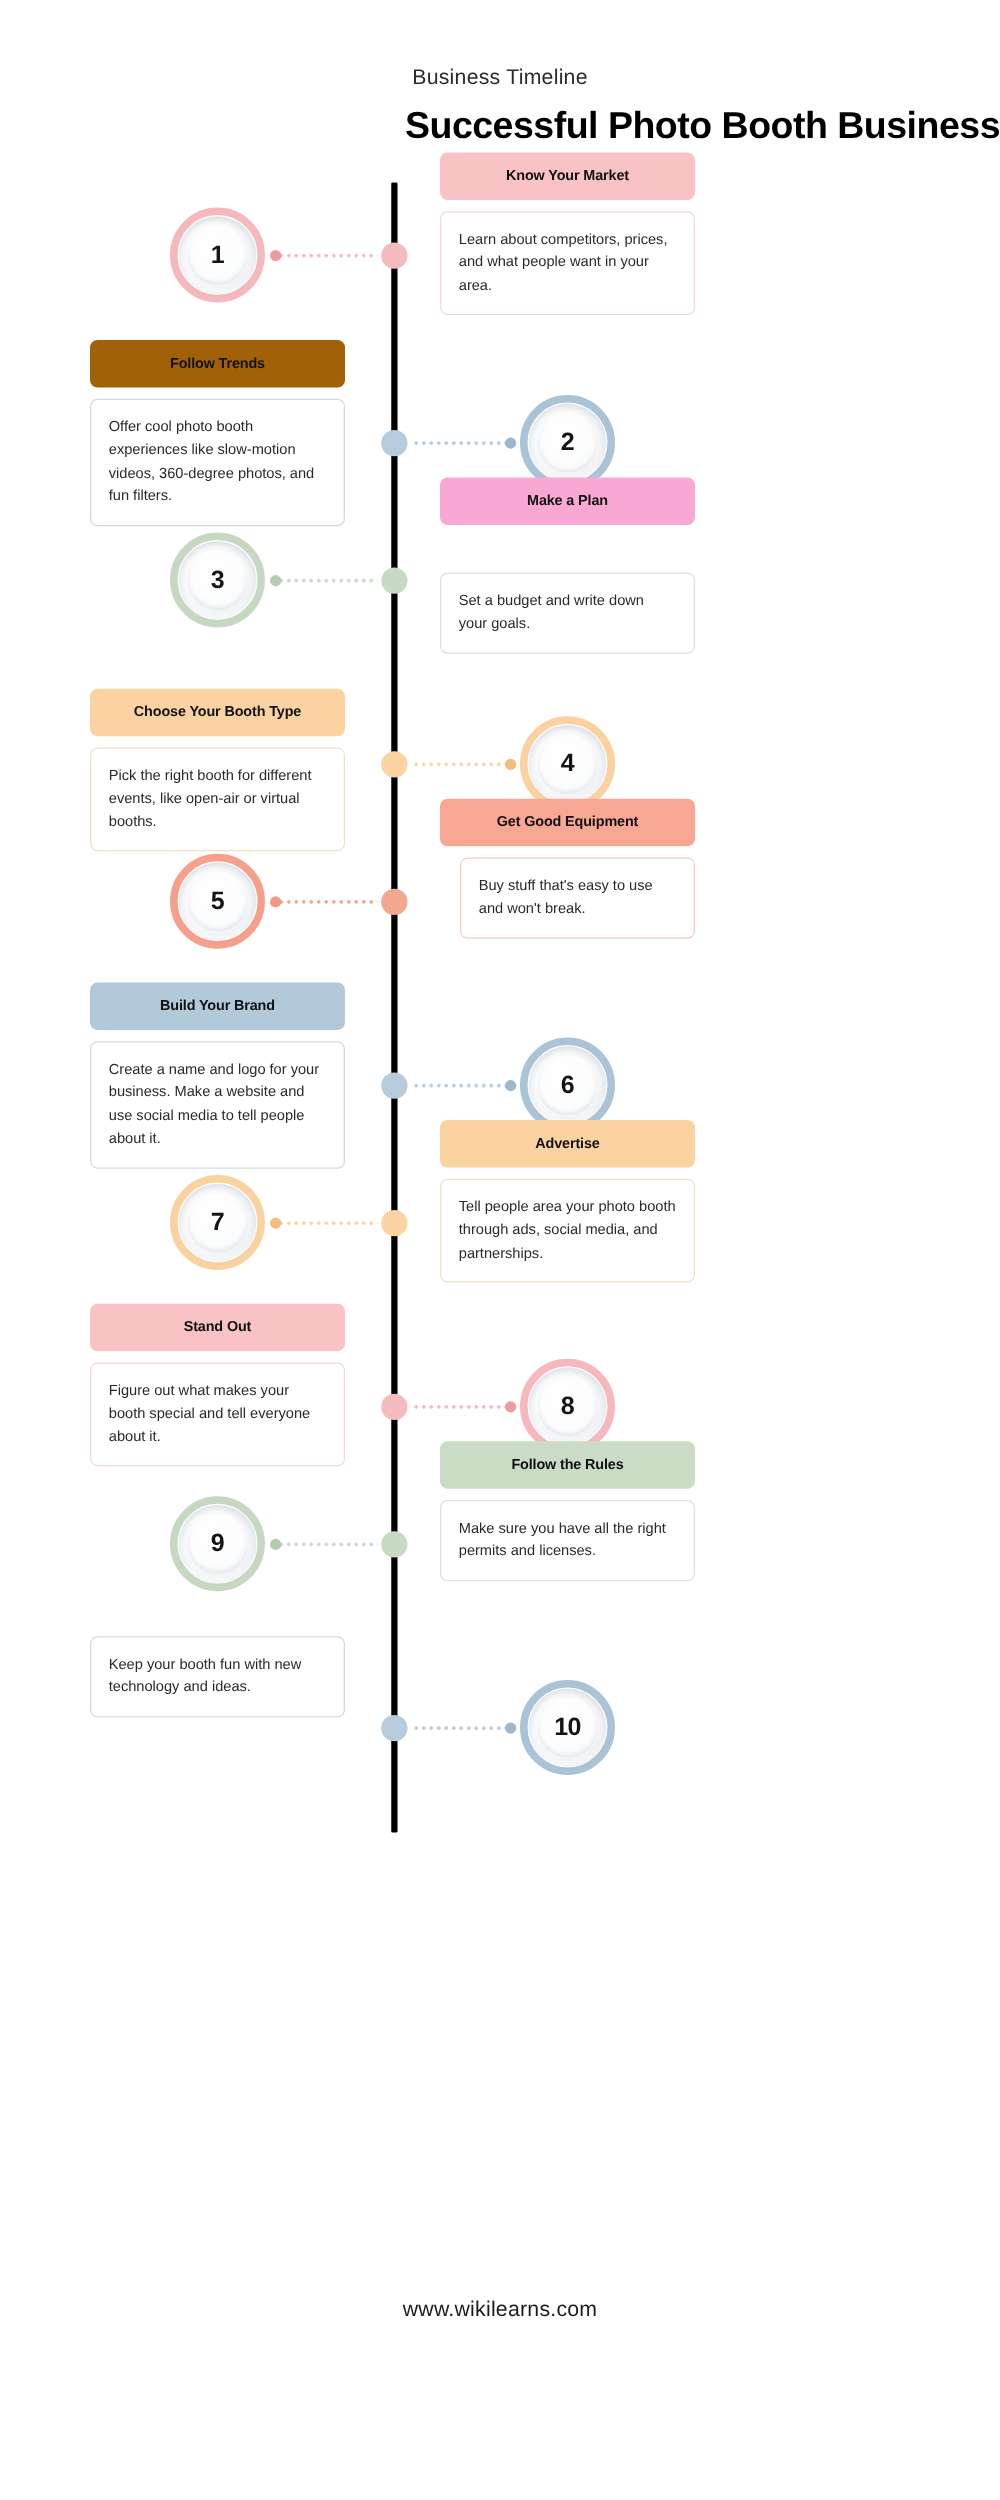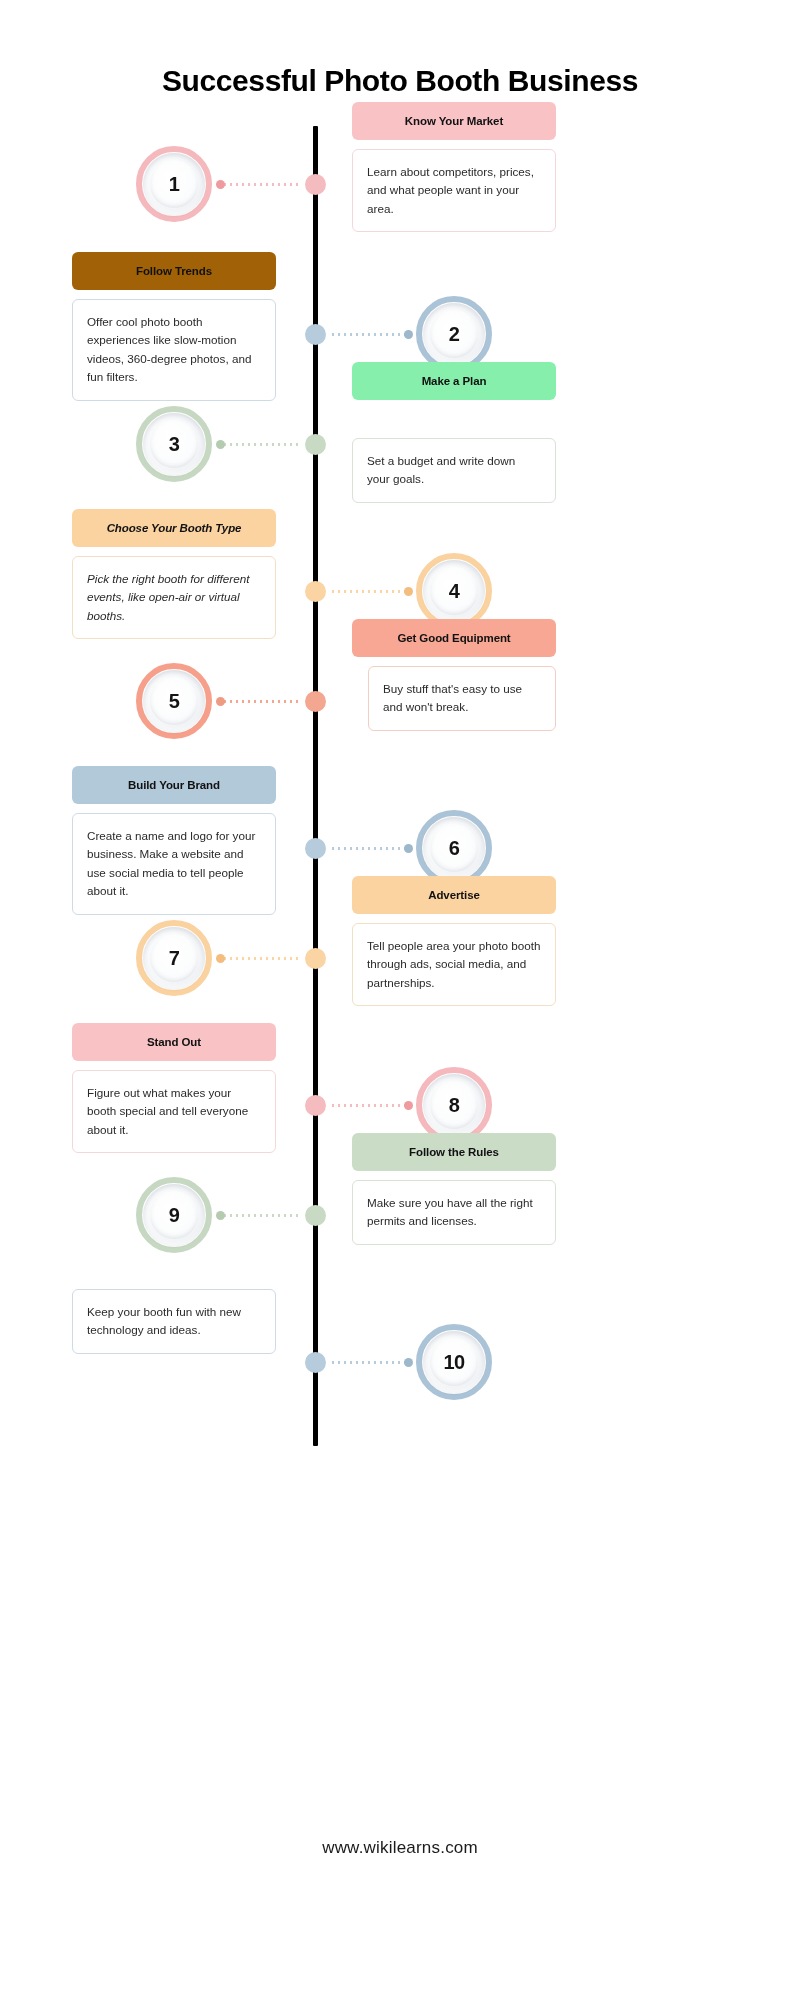--- a/index.html
+++ b/index.html
@@ -27,20 +27,21 @@
     font-weight: 400;
     color: #2b2b2b;
     letter-spacing: 0.2px;
   }
   #main-title {
     font-size: 30px;
     font-weight: bold;
     color: #000000;
     letter-spacing: -0.4px;
     margin-top: 12px;
+    text-align: right;
   }
 
   
   #timeline {
     position: relative;
     width: 800px;
     height: 1320px;
     margin-top: 28px;
     padding-left: 35px;
   }
@@ -179,20 +180,21 @@
     text-align: center;
     font-size: 17px;
     color: #1b1b1b;
     letter-spacing: 0.2px;
   }
 </style>
 </head>
 <body>
 
 <div id="header">
+  <div id="eyebrow">Business Timeline</div>
   <h1 id="main-title">Successful Photo Booth Business</h1>
 </div>
 
 <div id="timeline">
   <div id="spine"></div>
 
 <div class="row" style="top: 0px;">
       <div class="textcol right" style="top: -24px; position: absolute;">
         <div class="pill" style="background: rgb(249, 195, 198);">Know Your Market</div>
         <div class="card" style="border-color: rgb(243, 216, 217);">Learn about competitors, prices, and what people want in your area.</div>
@@ -215,34 +217,34 @@
         <div class="ring" style="border-color: rgb(170, 195, 214);"></div>
         <div class="disc"></div>
         <span class="num">2</span>
       </div>
       <div class="spine-dot" style="top: 198px; background: rgb(182, 203, 219);"></div>
       <div class="dotline right" style="top: 207px; background-image: radial-gradient(circle, rgb(182, 203, 219) 1.2px, rgba(0, 0, 0, 0) 1.4px);"></div>
       <div class="tip-dot right" style="top: 204px; background: rgb(157, 183, 203);"></div>
     </div>
     <div class="row" style="top: 0px;">
       <div class="textcol right" style="top: 236px; position: absolute;">
-        <div class="pill" style="background: #86efac;">Make a Plan</div>
+        <div class="pill" style="background: #f9a8d4;">Make a Plan</div>
         <div class="card" style="border-color: rgb(216, 226, 213); margin-top: 38px;">Set a budget and write down your goals.</div>
       </div>
       <div class="badge left" style="top: 280px;">
         <div class="ring" style="border-color: rgb(198, 216, 194);"></div>
         <div class="disc"></div>
         <span class="num">3</span>
       </div>
       <div class="spine-dot" style="top: 308px; background: rgb(200, 218, 196);"></div>
       <div class="dotline left" style="top: 317px; background-image: radial-gradient(circle, rgb(200, 218, 196) 1.2px, rgba(0, 0, 0, 0) 1.4px);"></div>
       <div class="tip-dot left" style="top: 314px; background: rgb(181, 203, 176);"></div>
     </div>
     <div class="row" style="top: 0px;">
-      <div class="textcol left" style="top: 383px; position: absolute; font-style: italic;">
+      <div class="textcol left" style="top: 405px; position: absolute;">
         <div class="pill" style="background: rgb(251, 211, 160);">Choose Your Booth Type</div>
         <div class="card" style="border-color: rgb(242, 224, 196);">Pick the right booth for different events, like open-air or virtual booths.</div>
       </div>
       <div class="badge right" style="top: 427px;">
         <div class="ring" style="border-color: rgb(250, 210, 159);"></div>
         <div class="disc"></div>
         <span class="num">4</span>
       </div>
       <div class="spine-dot" style="top: 455px; background: rgb(251, 212, 163);"></div>
       <div class="dotline right" style="top: 464px; background-image: radial-gradient(circle, rgb(251, 212, 163) 1.2px, rgba(0, 0, 0, 0) 1.4px);"></div>

